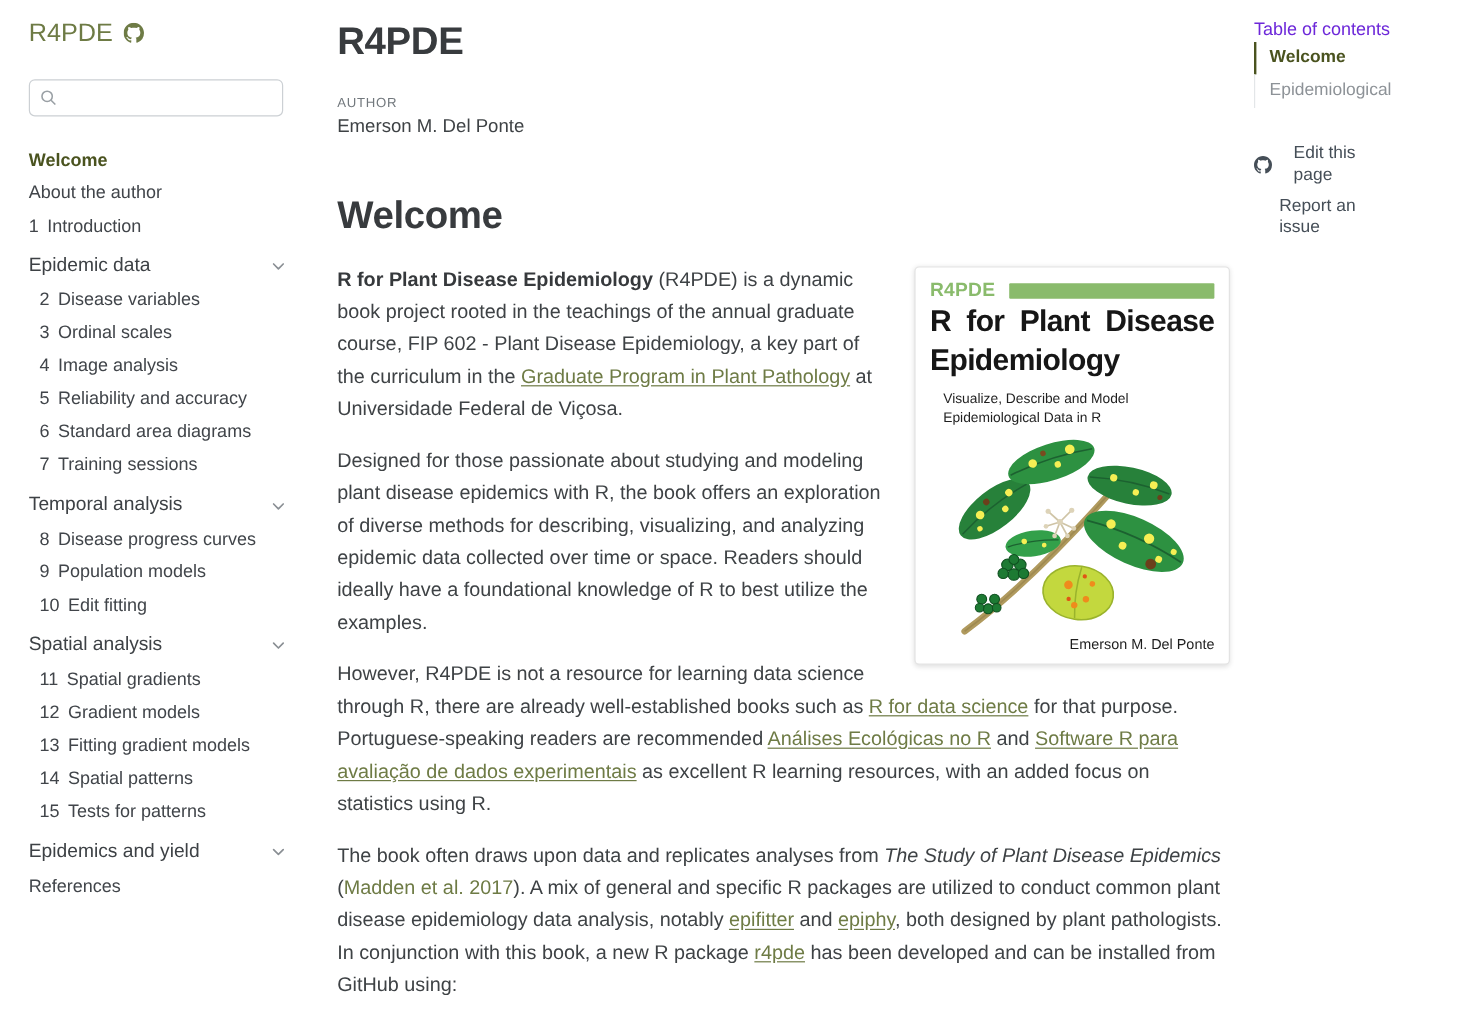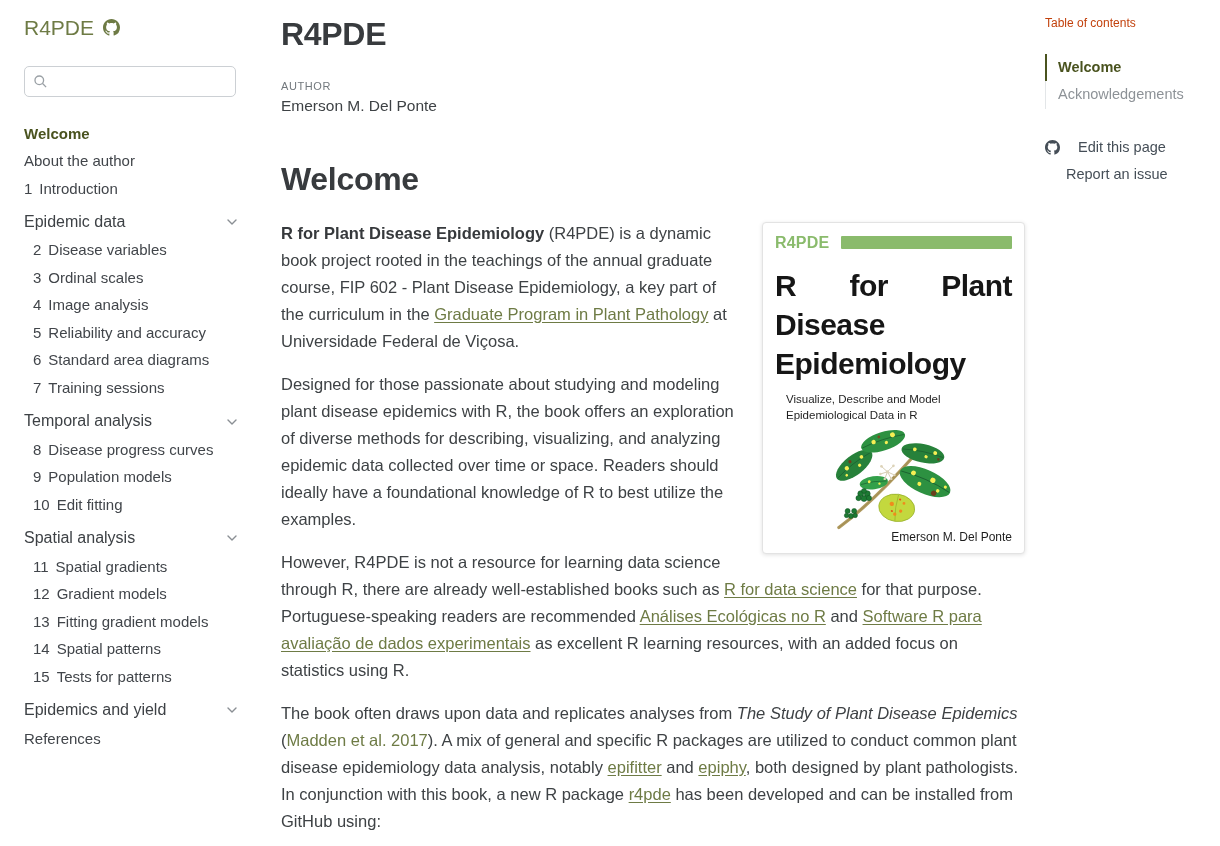--- a/index.html
+++ b/index.html
@@ -54,29 +54,29 @@
   .cover {
     float: right; width: 263px; height: 332px; margin: 2px 0 14px 20px;
     background: #fff; border: 1px solid #e3e3e3; border-radius: 4px;
     box-shadow: 0 1px 4px rgba(0,0,0,0.12);
     padding: 11px 12px 9px; display: flex; flex-direction: column;
     line-height: normal;
   }
   .cover-head { display: flex; align-items: center; }
   .cover-brand { font-weight: 700; font-size: 16px; color: var(--cover-green, #8abb6c); letter-spacing: 0.2px; }
   .cover-bar { flex: 1; height: 13px; background: var(--cover-green, #8abb6c); margin-left: 12px; border-radius: 1px; }
-  .cover-title { margin-top: 14px; font-weight: 700; color: #161616; font-size: 30px; line-height: 1.3; letter-spacing: -0.5px; }
+  .cover-title { margin-top: 0; font-weight: 700; color: #161616; font-size: 25px; line-height: 1.3; letter-spacing: -0.5px; }
   .cover-title .l1 { text-align: justify; text-align-last: justify; }
   .cover-sub { margin-top: 8px; font-size: 11.5px; line-height: 1.45; color: #1f1f1f; margin-left: 11px; }
   .plant { margin: 2px auto 0; display: block; flex: 0 1 auto; }
   .cover-author { margin-top: auto; text-align: right; font-size: 12px; color: #1d1d1d; }
 
   
   .toc { flex: 1 1 auto; padding: 16px 0 0 10px; font-size: 14.5px; }
-  .toc-title { color: #c2410c; font-size: 12px; margin-bottom: 24px; }
+  .toc-title { color: #6d28d9; font-size: 15px; margin-bottom: 2px; }
   .toc-list { list-style: none; margin: 0; padding: 0; }
   .toc-item { border-left: 1px solid #e3e6e8; padding: 5px 0 5px 12px; color: #8d9297; cursor: pointer; line-height: 1.2; }
   .toc-item.active { border-left: 2px solid var(--sidebar-active, #4a531f); padding-left: 11px; color: var(--sidebar-active, #4a531f); font-weight: 700; }
   .toc-actions { margin-top: 26px; }
   .toc-action { display: flex; align-items: center; gap: 18px; padding: 4.5px 0; color: #454e57; cursor: pointer; line-height: 1.2; }
   .toc-action .ghi { display: inline-flex; color: #454e57; }
   .toc-action.no-icon { padding-left: 21px; }
 </style>
 </head>
 <body>
@@ -336,21 +336,21 @@
           <p><span>However, R4PDE is not a resource for learning data science through R, there are already well-established books such as </span><a class="lnk">R for data science</a><span> for that purpose. Portuguese-speaking readers are recommended </span><a class="lnk">Análises Ecológicas no R</a><span> and </span><a class="lnk">Software R para avaliação de dados experimentais</a><span> as excellent R learning resources, with an added focus on statistics using R.</span></p>
           <p><span>The book often draws upon data and replicates analyses from </span><em>The Study of Plant Disease Epidemics</em><span> (</span><a class="lnk plain">Madden et al. 2017</a><span>). A mix of general and specific R packages are utilized to conduct common plant disease epidemiology data analysis, notably </span><a class="lnk">epifitter</a><span> and </span><a class="lnk">epiphy</a><span>, both designed by plant pathologists. In conjunction with this book, a new R package </span><a class="lnk">r4pde</a><span> has been developed and can be installed from GitHub using:</span></p>
         </div>
     </div>
   </main>
 
   <aside class="toc">
     <div class="toc-title">Table of contents</div>
     <ul class="toc-list" id="toc-list">
         <li class="toc-item active">Welcome</li>
-        <li class="toc-item">Acknowledgements</li>
+        <li class="toc-item">Epidemiological</li>
       </ul>
     <div class="toc-actions" id="toc-actions">
         <div class="toc-action">
           <span class="ghi">
             <svg width="15" height="15" viewBox="0 0 16 16" fill="currentColor">
               <path d="M8 0C3.58 0 0 3.58 0 8c0 3.54 2.29 6.53 5.47 7.59.4.07.55-.17.55-.38 0-.19-.01-.82-.01-1.49-2.01.37-2.53-.49-2.69-.94-.09-.23-.48-.94-.82-1.13-.28-.15-.68-.52-.01-.53.63-.01 1.08.58 1.23.82.72 1.21 1.87.87 2.33.66.07-.52.28-.87.51-1.07-1.78-.2-3.64-.89-3.64-3.95 0-.87.31-1.59.82-2.15-.08-.2-.36-1.02.08-2.12 0 0 .67-.21 2.2.82.64-.18 1.32-.27 2-.27.68 0 1.36.09 2 .27 1.53-1.04 2.2-.82 2.2-.82.44 1.1.16 1.92.08 2.12.51.56.82 1.27.82 2.15 0 3.07-1.87 3.75-3.65 3.95.29.25.54.73.54 1.48 0 1.07-.01 1.93-.01 2.2 0 .21.15.46.55.38A8.01 8.01 0 0 0 16 8c0-4.42-3.58-8-8-8z"></path>
             </svg>
           </span>
           <span>Edit this page</span>
         </div>

